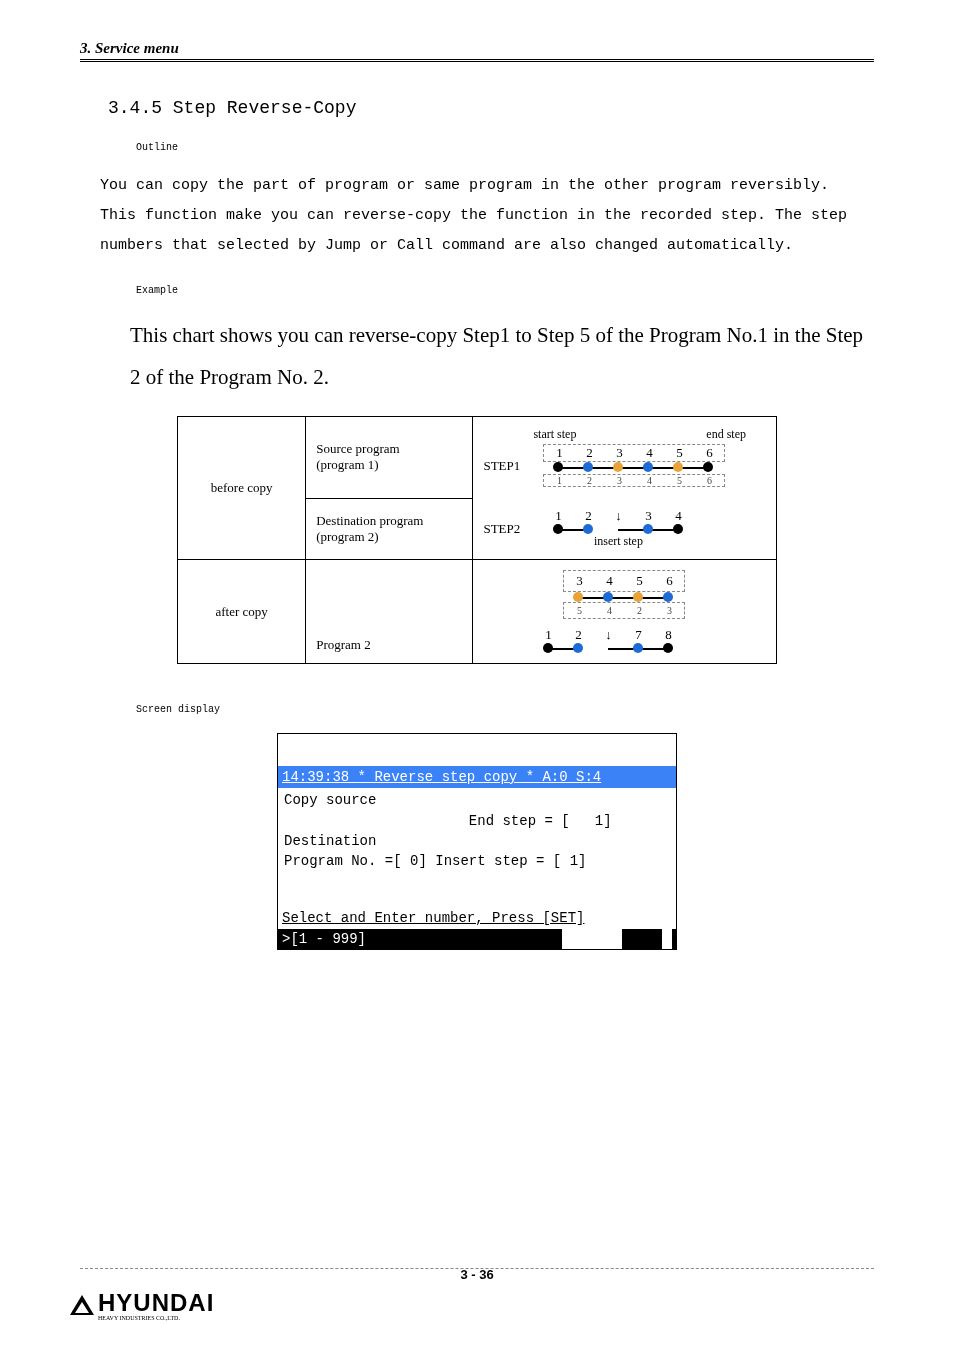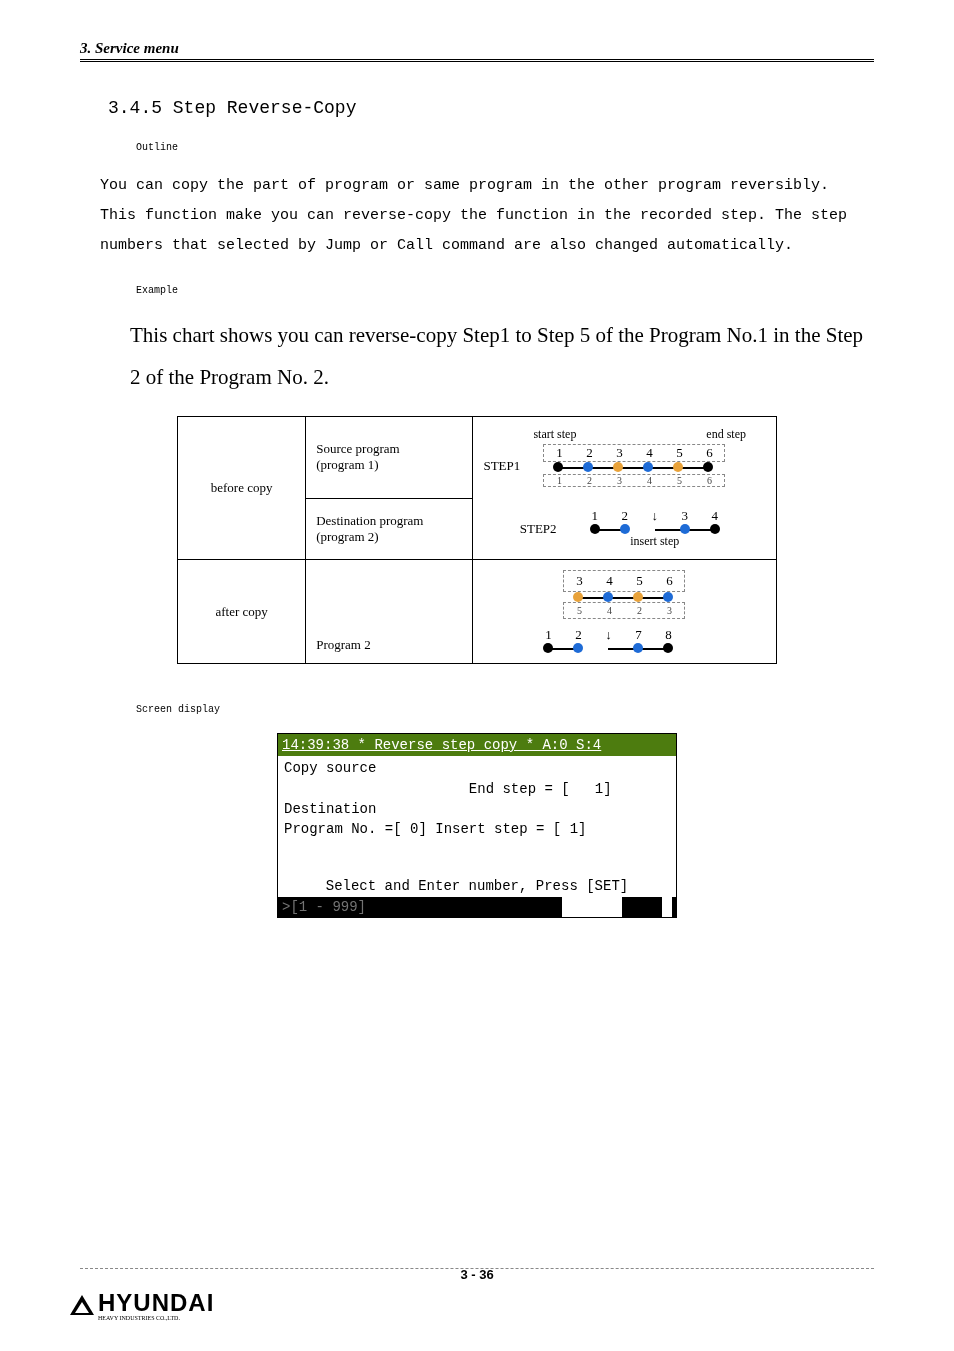--- a/index.html
+++ b/index.html
@@ -85,30 +85,31 @@
   
   .screen-box {
     width: 400px;
     margin: 0 auto;
     border: 1.5px solid #000;
     font-family: "Courier New", monospace;
     font-size: 14px;
     line-height: 1.45;
   }
   .sb-title {
-    background:#4d7c0f; color:#fff; padding:1px 4px;
+    background:#3b82f6; color:#fff; padding:1px 4px;
     text-decoration: underline;
+    margin-top: 32px;
   }
   .sb-body { padding: 2px 6px; min-height: 120px;}
   .sb-prompt {
+    text-decoration: underline;
     padding: 0 4px;
-    text-align: center;
   }
   .sb-range {
-    background:#000; color:#737373; padding:0 4px; display:flex; justify-content:space-between;
+    background:#000; color:#ffffff; padding:0 4px; display:flex; justify-content:space-between;
   }
   .sb-range .blk { background:#fff; color:#000; width:60px; display:inline-block;}
   .inv { background:#000; color:#fff; padding:0 2px; }
   
   .foot-rule { position:absolute; left:80px; right:80px; bottom:82px; border-top:1px dashed #888;}
   .foot-page {
     position:absolute; bottom:69px; left:0; right:0; text-align:center;
     font-family: Arial, sans-serif; font-size:13px; font-weight:bold;
   }
   .logo-wrap {
@@ -199,21 +200,21 @@
         </div>
       </div>
     </td>
   </tr>
   <tr>
     <td class="mid-cell">
       <span style="white-space:pre-line;">Destination program
 (program 2)</span>
     </td>
     <td class="right-cell" style="border-top:none;">
-      <div style="display:flex;align-items:center;justify-content:center;">
+      <div style="display:flex;align-items:center;">
         <span class="steplabel">STEP2</span>
         <div>
           <div class="node-row">
             <span class="n">1</span>
             <span class="n">2</span>
             <span class="n arrow-down">↓</span>
             <span class="n">3</span>
             <span class="n">4</span>
           </div>
           <div class="circle-row">

